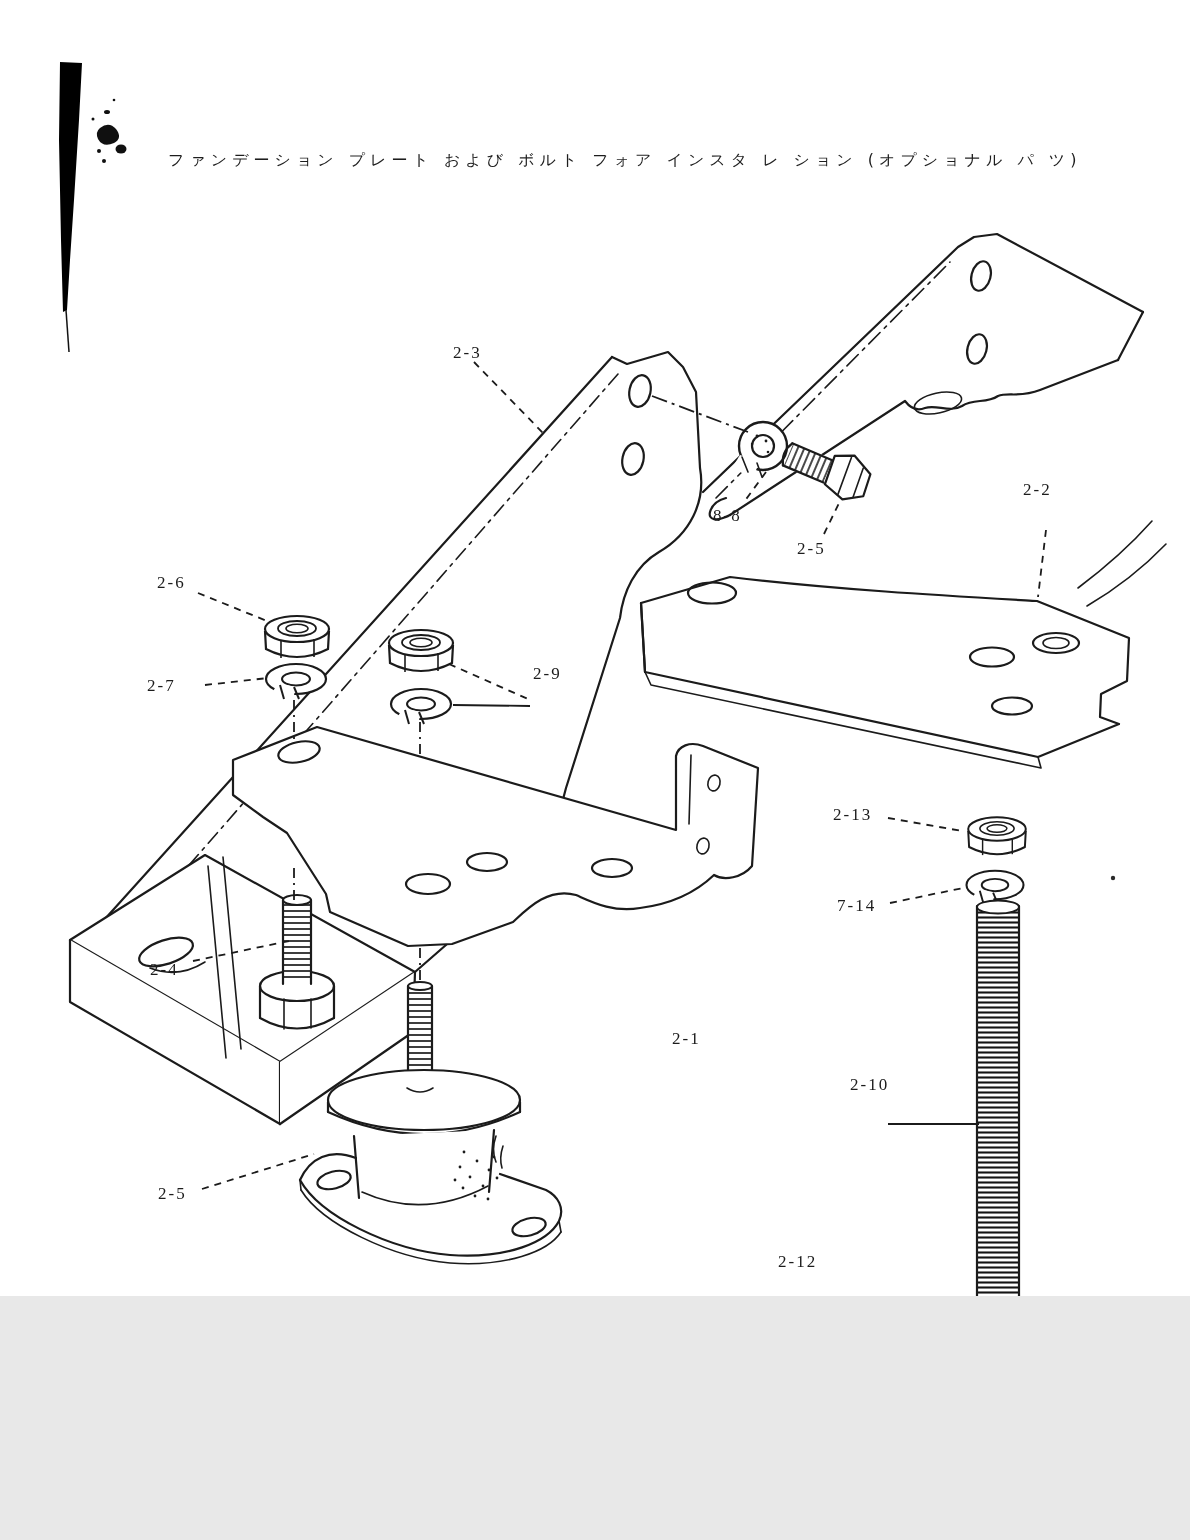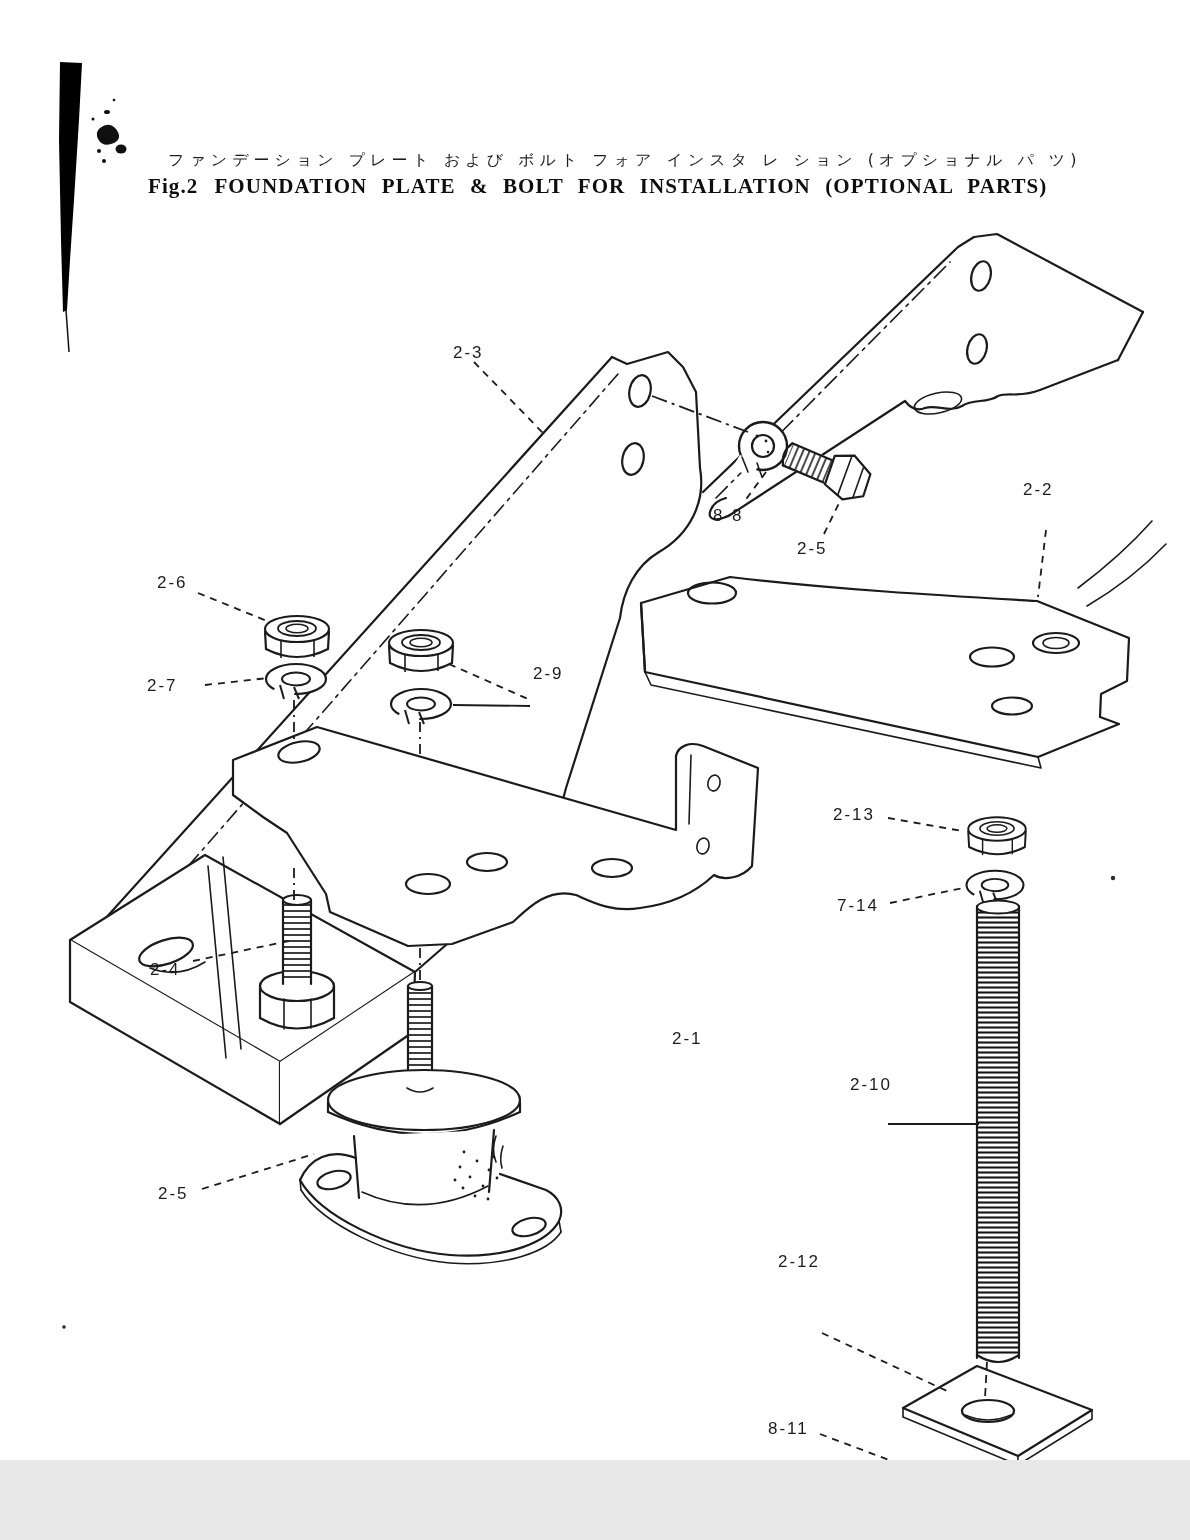--- a/index.html
+++ b/index.html
@@ -1,38 +1,37 @@
 <!DOCTYPE html>
 <html><head>
 <meta charset="utf-8">
 <style>
   html,body{margin:0;padding:0;background:#e8e8e8;}
-  .page{position:relative;width:1190px;height:1460px;background:#ffffff;overflow:hidden;
+  .page{position:relative;width:1190px;height:1296px;background:#ffffff;overflow:hidden;
         font-family:"Liberation Serif",serif;}
   .title-jp{position:absolute;left:168px;top:150px;font-family:"DejaVu Sans",sans-serif;
         font-size:16px;letter-spacing:5px;color:#1d1d1d;white-space:nowrap;
         transform:scaleY(0.95);}
   .title-en{position:absolute;left:148px;top:174px;font-family:"Liberation Serif",serif;
         font-weight:700;font-size:21px;letter-spacing:1.1px;word-spacing:8px;color:#0e0e0e;
         white-space:nowrap;}
   .fig-no{margin-right:16px;}
-  .callout{position:absolute;font-family:Liberation Sans, sans-serif;
+  .callout{position:absolute;font-family:Liberation Serif, serif;
         font-size:17px;letter-spacing:2px;color:#1c1c1c;white-space:nowrap;}
   svg{position:absolute;left:0;top:0;}
   .ink{stroke:#1b1b1b;fill:none;stroke-width:2.2;stroke-linecap:round;stroke-linejoin:round;}
   .ink-thin{stroke:#1b1b1b;fill:none;stroke-width:1.6;stroke-linecap:round;stroke-linejoin:round;}
   .paperfill{fill:#ffffff;stroke:none;}
 </style>
 </head>
 <body>
 
 <div class="page">
 
   <div class="title-jp">ファンデーション プレート および ボルト フォア インスタ レ ション (オプショナル パ ツ)</div>
-  <div class="title-en"><span class="fig-no">Fig.2</span><span>FOUNDATION PLATE &amp; BOLT FOR INSTALLATION (OPTIONAL PARTS)</span></div>
 
   <svg width="1190" height="1540" viewBox="0 0 1190 1540">
     <defs>
       <pattern id="thrH" width="10" height="6" patternUnits="userSpaceOnUse">
         <path d="M0 3 H10" stroke="#1b1b1b" stroke-width="1.7"></path>
       </pattern>
       <pattern id="thrH2" width="10" height="5" patternUnits="userSpaceOnUse">
         <path d="M0 2.5 H10" stroke="#141414" stroke-width="2.1"></path>
       </pattern>
       <pattern id="thrV" width="6" height="10" patternUnits="userSpaceOnUse">

